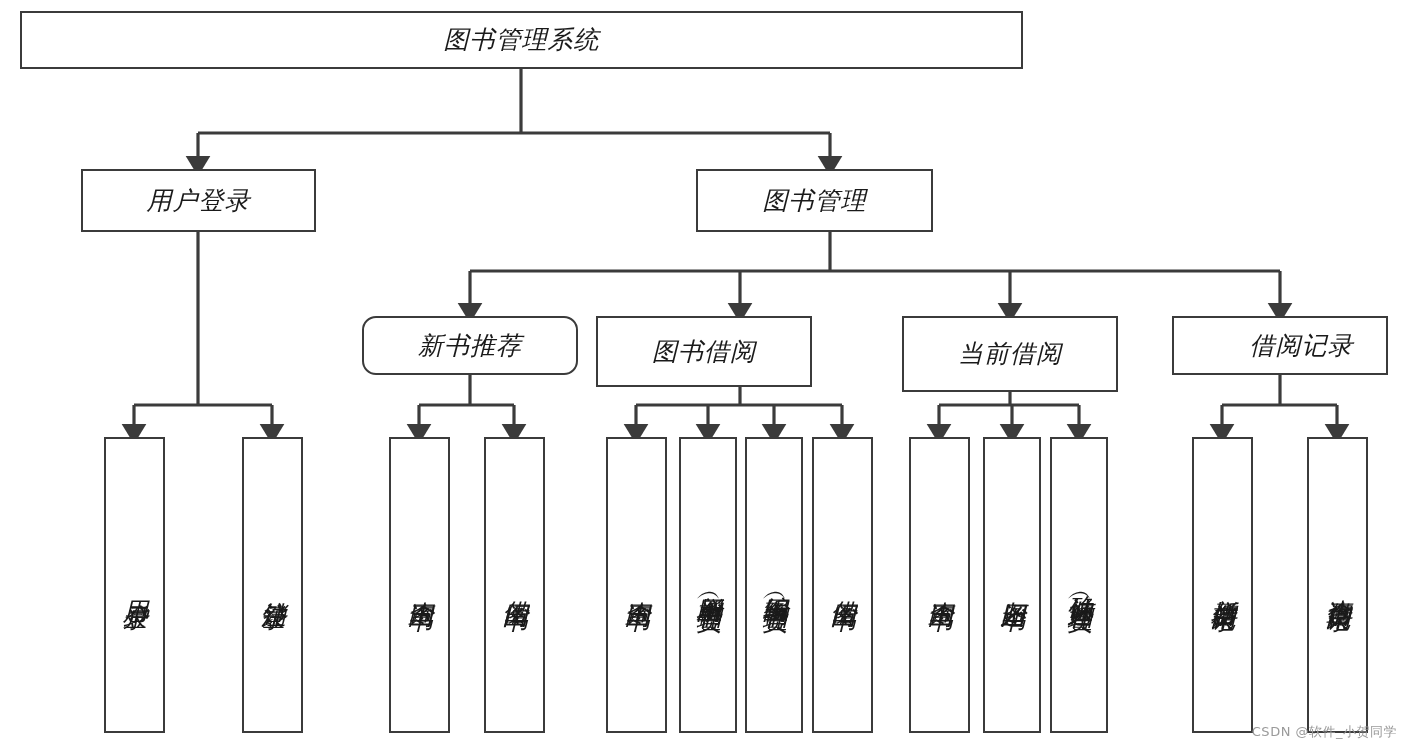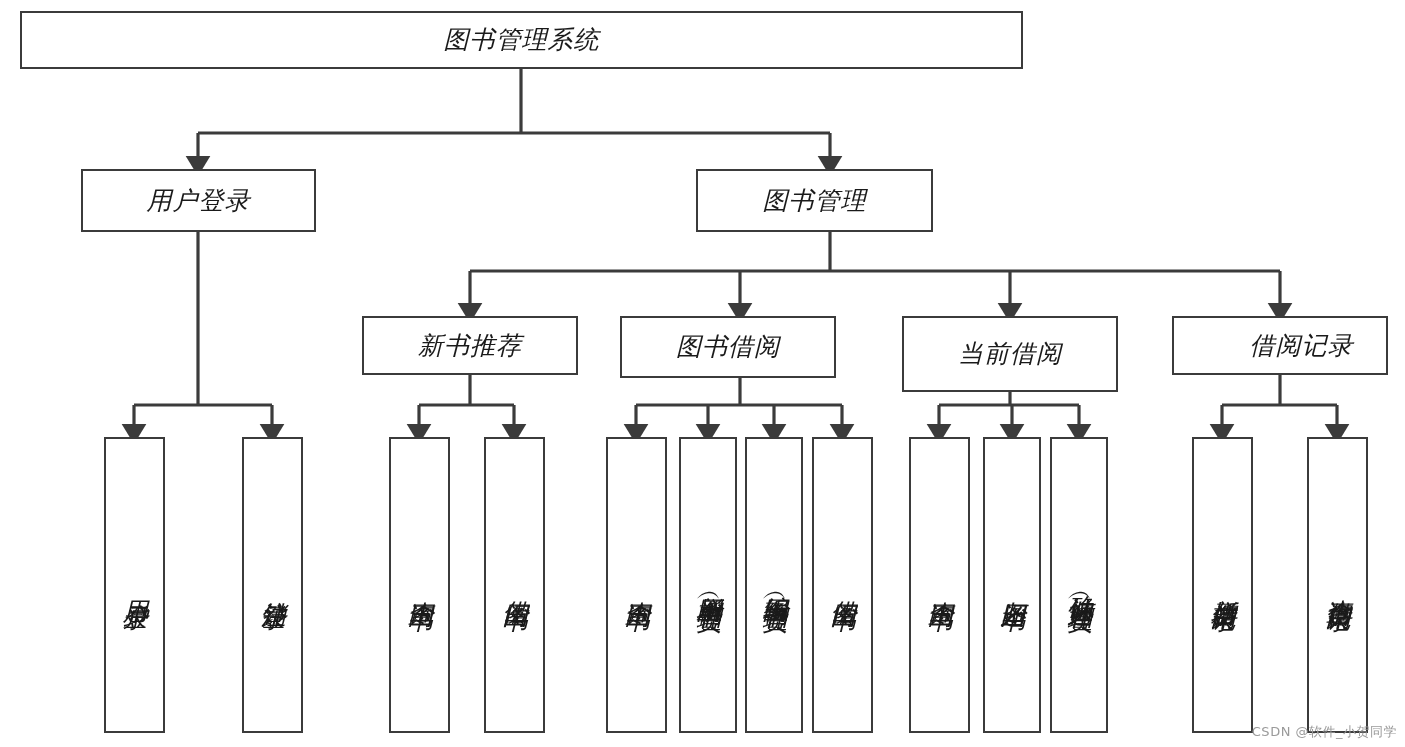--- a/index.html
+++ b/index.html
@@ -128,24 +128,24 @@
     <span>图书管理系统</span>
   </div>
 
   <div class="node horiz" id="node-user-login" style="left: 81px; top: 169px; width: 235px; height: 63px;">
     <span>用户登录</span>
   </div>
   <div class="node horiz" id="node-book-manage" style="left: 696px; top: 169px; width: 237px; height: 63px;">
     <span>图书管理</span>
   </div>
 
-  <div class="node horiz" id="node-new-book-rec" style="left: 362px; top: 316px; width: 216px; height: 59px;">
+  <div class="node horiz" id="node-new-book-rec" style="left: 362px; top: 316px; width: 216px; height: 59px; border-radius: 14px;">
     <span>新书推荐</span>
   </div>
-  <div class="node horiz" id="node-book-borrow" style="left: 620px; top: 316px; width: 216px; height: 62px;">
+  <div class="node horiz" id="node-book-borrow" style="left: 596px; top: 316px; width: 216px; height: 71px;">
     <span>图书借阅</span>
   </div>
   <div class="node horiz" id="node-current-borrow" style="left: 902px; top: 316px; width: 216px; height: 76px;">
     <span>当前借阅</span>
   </div>
   <div class="node horiz" id="node-borrow-record" style="left: 1172px; top: 316px; width: 216px; height: 59px; padding-left: 43px;">
     <span>借阅记录</span>
   </div>
 
   <div class="node vert" id="node-leaf-user-login" style="left: 104px; top: 437px; width: 61px; height: 296px;">

